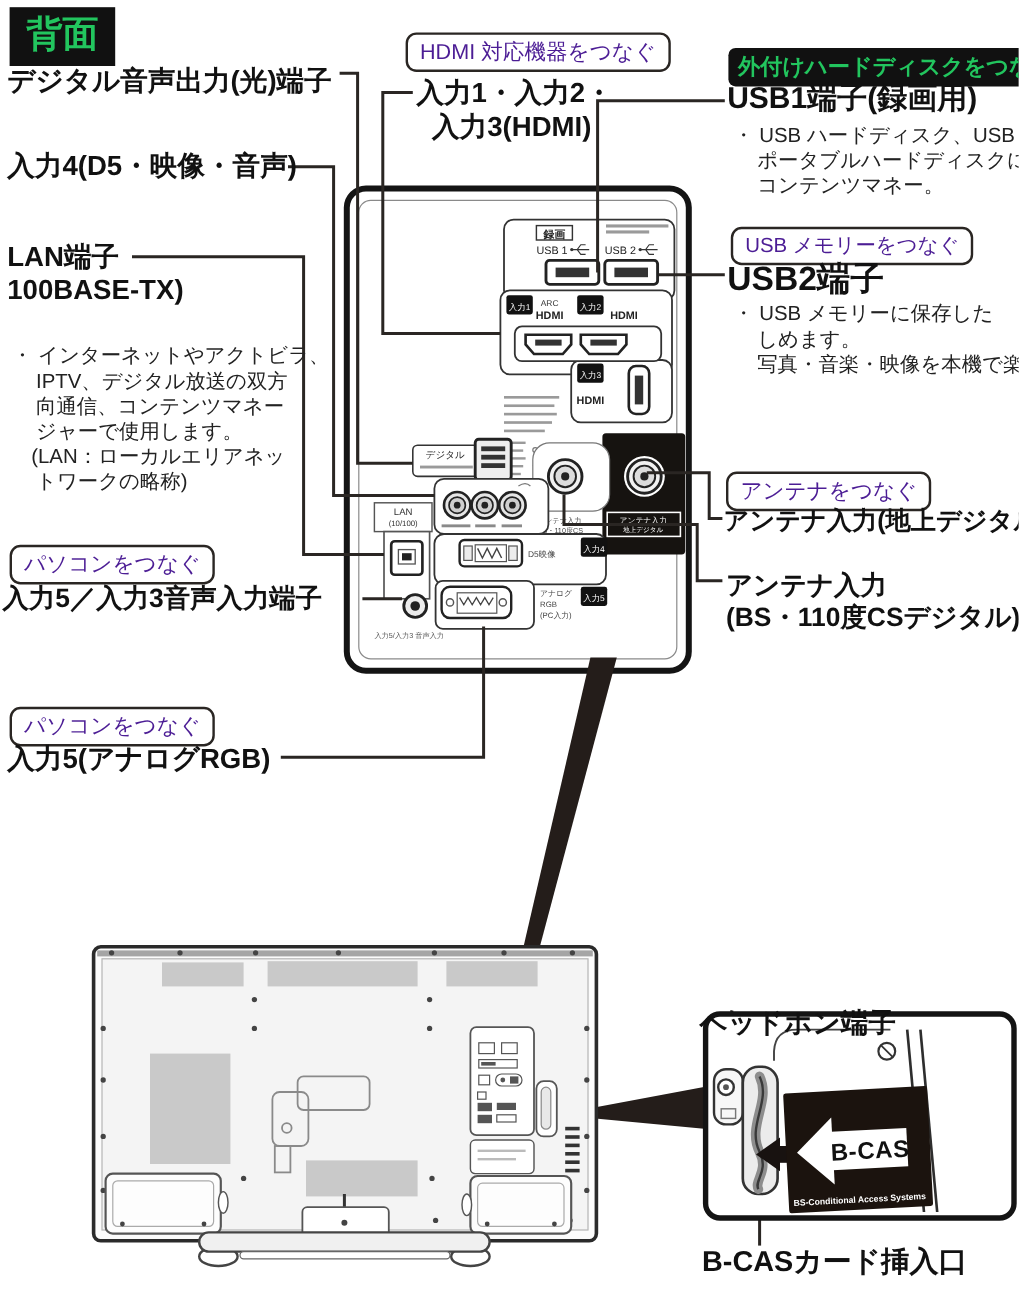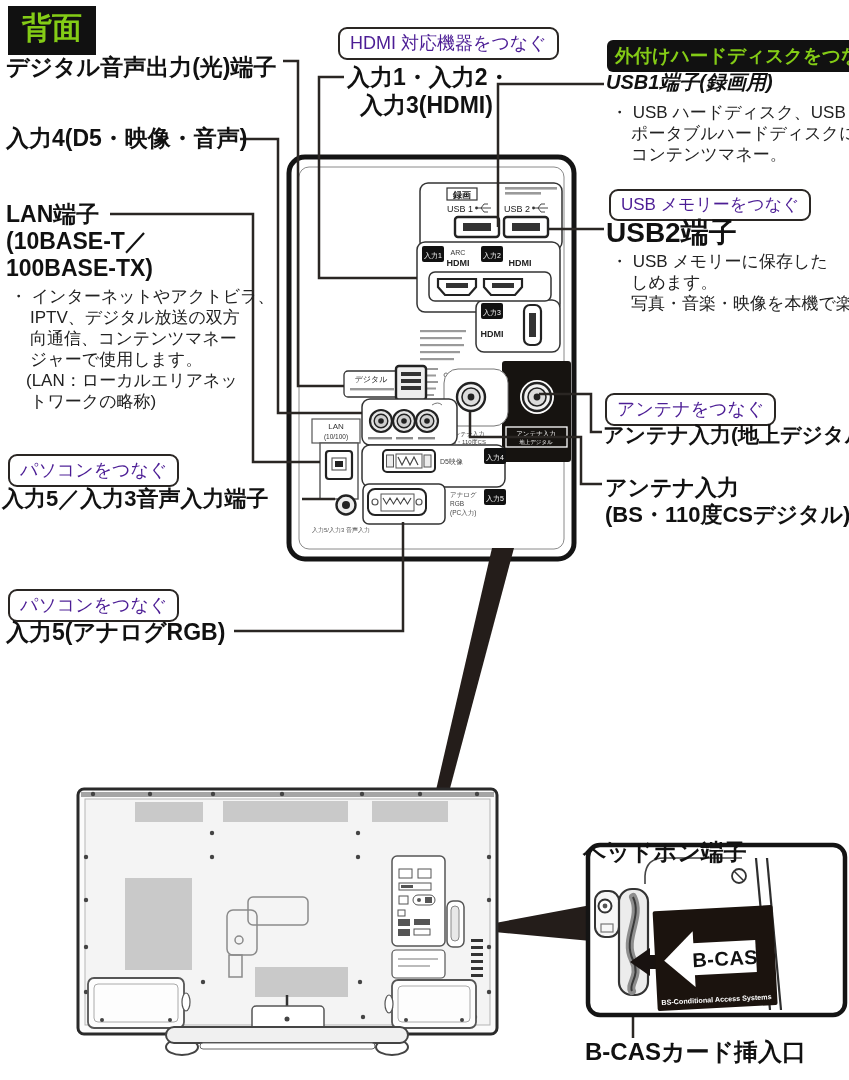--- a/index.html
+++ b/index.html
@@ -3,21 +3,21 @@
 <meta charset="utf-8">
 <style>
   html,body{margin:0;padding:0;background:#ffffff;}
   #stage{
     position:relative;width:849px;height:1080px;background:#ffffff;overflow:hidden;
     font-family:"Liberation Sans","DejaVu Sans",sans-serif;color:#111;
   }
   .abs{position:absolute;}
   .lbl{font-weight:700;font-size:23px;color:#111;letter-spacing:0;line-height:26px;white-space:nowrap;z-index:3;}
   .box{border:2px solid #2a2623;border-radius:9px;padding:2px 10px 3px 10px;font-size:18px;color:#4c1d95;background:#fff;white-space:nowrap;z-index:3;}
-  .badge-dark{background:#111;color:#84cc16;font-weight:700;white-space:nowrap;z-index:3;}
+  .badge-dark{background:#111;color:#22c55e;font-weight:700;white-space:nowrap;z-index:3;}
   .note{font-size:17px;line-height:21px;color:#222;z-index:3;}
   .note div{white-space:nowrap;}
   .pl20{padding-left:20px;} .pl16{padding-left:16px;} .pl13{padding-left:13px;}
   svg{position:absolute;left:0;top:0;z-index:1;}
   svg text{font-family:"Liberation Sans","DejaVu Sans",sans-serif;}
 </style>
 </head>
 <body>
 
 <div id="stage">
@@ -353,21 +353,20 @@
     </g>
   </svg>
 
   <div class="abs badge-dark" style="left:8px;top:6px;font-size:30px;padding:2px 14px 6px;">背面</div>
 
   <div class="abs lbl" style="left:6px;top:54px;">デジタル音声出力(光)端子</div>
   <div class="abs lbl" style="left:6px;top:125px;">入力4(D5・映像・音声)</div>
 
   <div class="abs lbl" style="left:6px;top:201px;line-height:27px;">
     <div>LAN端子</div>
-    <div>(10BASE-T／</div>
     <div>100BASE-TX)</div>
   </div>
 
   <div class="abs note" style="left:10px;top:286px;">
     <div>・ インターネットやアクトビラ、</div>
     <div class="pl20">IPTV、デジタル放送の双方</div>
     <div class="pl20">向通信、コンテンツマネー</div>
     <div class="pl20">ジャーで使用します。</div>
     <div class="pl16">(LAN：ローカルエリアネッ</div>
     <div class="pl20">トワークの略称)</div>
@@ -378,21 +377,21 @@
   <div class="abs box" style="left:8px;top:589px;">パソコンをつなぐ</div>
   <div class="abs lbl" style="left:6px;top:619px;">入力5(アナログRGB)</div>
 
   <div class="abs box" style="left:338px;top:27px;">HDMI 対応機器をつなぐ</div>
   <div class="abs lbl" style="left:347px;top:63px;line-height:28px;">
     <div>入力1・入力2・</div>
     <div class="pl13">入力3(HDMI)</div>
   </div>
 
   <div class="abs badge-dark" style="left:607px;top:40px;font-size:18.5px;padding:3px 8px 4px;border-radius:6px;">外付けハードディスクをつなぐ</div>
-  <div class="abs lbl" style="left:606px;top:69px;font-size:20px;font-style:italic;">USB1端子(録画用)</div>
+  <div class="abs lbl" style="left:606px;top:69px;font-size:25px;">USB1端子(録画用)</div>
   <div class="abs note" style="left:611px;top:102px;">
     <div>・ USB ハードディスク、USB</div>
     <div class="pl20">ポータブルハードディスクに</div>
     <div class="pl20">コンテンツマネー。</div>
   </div>
 
   <div class="abs box" style="left:609px;top:189px;font-size:17px;">USB メモリーをつなぐ</div>
   <div class="abs lbl" style="left:606px;top:220px;font-size:28px;">USB2端子</div>
   <div class="abs note" style="left:611px;top:251px;">
     <div>・ USB メモリーに保存した</div>

